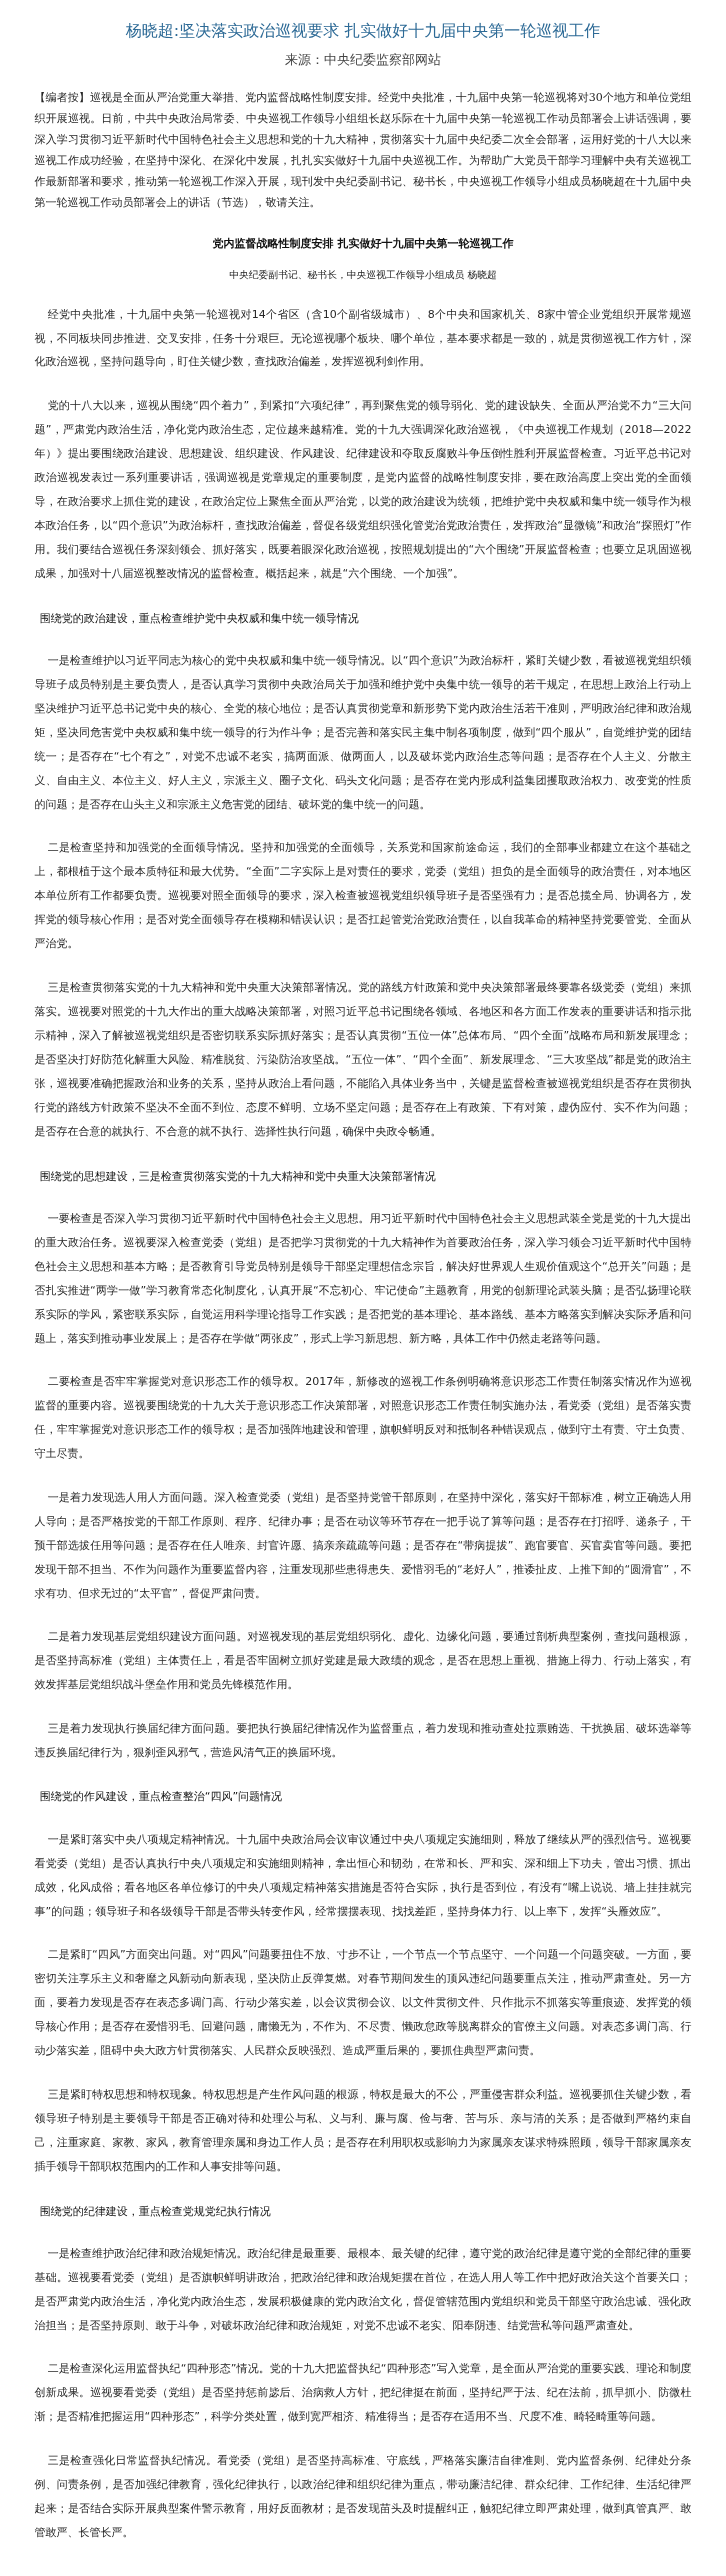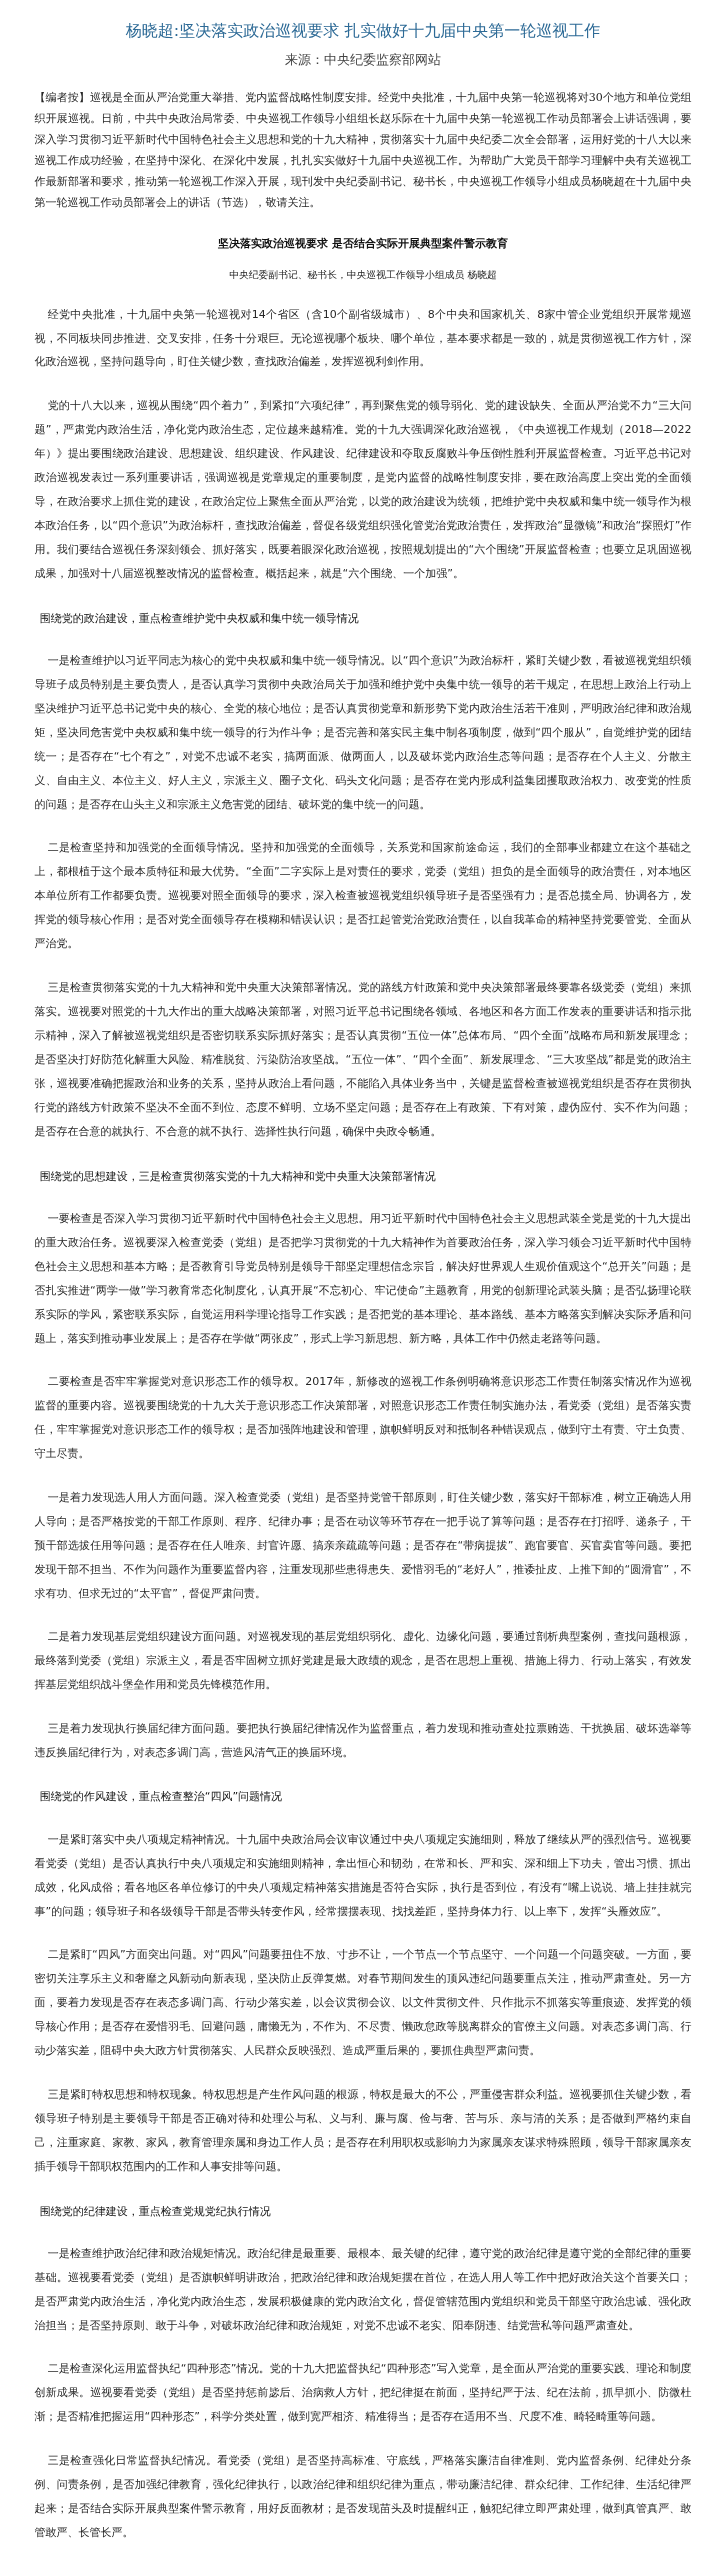--- a/index.html
+++ b/index.html
@@ -70,35 +70,35 @@
     margin:0 0 19.5px 0;
   }
 </style>
 </head>
 <body>
 
 <div class="page">
   <h1 class="main-title">杨晓超:坚决落实政治巡视要求 扎实做好十九届中央第一轮巡视工作</h1>
   <div class="source-line">来源：中央纪委监察部网站</div>
   <p class="editor-note">【编者按】巡视是全面从严治党重大举措、党内监督战略性制度安排。经党中央批准，十九届中央第一轮巡视将对30个地方和单位党组织开展巡视。日前，中共中央政治局常委、中央巡视工作领导小组组长赵乐际在十九届中央第一轮巡视工作动员部署会上讲话强调，要深入学习贯彻习近平新时代中国特色社会主义思想和党的十九大精神，贯彻落实十九届中央纪委二次全会部署，运用好党的十八大以来巡视工作成功经验，在坚持中深化、在深化中发展，扎扎实实做好十九届中央巡视工作。为帮助广大党员干部学习理解中央有关巡视工作最新部署和要求，推动第一轮巡视工作深入开展，现刊发中央纪委副书记、秘书长，中央巡视工作领导小组成员杨晓超在十九届中央第一轮巡视工作动员部署会上的讲话（节选），敬请关注。</p>
-  <h2 class="subtitle">坚决落实政治巡视要求 是否结合实际开展典型案件警示教育</h2>
+  <h2 class="subtitle">党内监督战略性制度安排 扎实做好十九届中央第一轮巡视工作</h2>
   <div class="byline">中央纪委副书记、秘书长，中央巡视工作领导小组成员 杨晓超</div>
   <div id="article-body">
       <p class="body-para">经党中央批准，十九届中央第一轮巡视对14个省区（含10个副省级城市）、8个中央和国家机关、8家中管企业党组织开展常规巡视，不同板块同步推进、交叉安排，任务十分艰巨。无论巡视哪个板块、哪个单位，基本要求都是一致的，就是贯彻巡视工作方针，深化政治巡视，坚持问题导向，盯住关键少数，查找政治偏差，发挥巡视利剑作用。</p>
       <p class="body-para">党的十八大以来，巡视从围绕“四个着力”，到紧扣“六项纪律”，再到聚焦党的领导弱化、党的建设缺失、全面从严治党不力“三大问题”，严肃党内政治生活，净化党内政治生态，定位越来越精准。党的十九大强调深化政治巡视，《中央巡视工作规划（2018—2022年）》提出要围绕政治建设、思想建设、组织建设、作风建设、纪律建设和夺取反腐败斗争压倒性胜利开展监督检查。习近平总书记对政治巡视发表过一系列重要讲话，强调巡视是党章规定的重要制度，是党内监督的战略性制度安排，要在政治高度上突出党的全面领导，在政治要求上抓住党的建设，在政治定位上聚焦全面从严治党，以党的政治建设为统领，把维护党中央权威和集中统一领导作为根本政治任务，以“四个意识”为政治标杆，查找政治偏差，督促各级党组织强化管党治党政治责任，发挥政治“显微镜”和政治“探照灯”作用。我们要结合巡视任务深刻领会、抓好落实，既要着眼深化政治巡视，按照规划提出的“六个围绕”开展监督检查；也要立足巩固巡视成果，加强对十八届巡视整改情况的监督检查。概括起来，就是“六个围绕、一个加强”。</p>
       <h3 class="sec-heading">围绕党的政治建设，重点检查维护党中央权威和集中统一领导情况</h3>
       <p class="body-para">一是检查维护以习近平同志为核心的党中央权威和集中统一领导情况。以“四个意识”为政治标杆，紧盯关键少数，看被巡视党组织领导班子成员特别是主要负责人，是否认真学习贯彻中央政治局关于加强和维护党中央集中统一领导的若干规定，在思想上政治上行动上坚决维护习近平总书记党中央的核心、全党的核心地位；是否认真贯彻党章和新形势下党内政治生活若干准则，严明政治纪律和政治规矩，坚决同危害党中央权威和集中统一领导的行为作斗争；是否完善和落实民主集中制各项制度，做到“四个服从”，自觉维护党的团结统一；是否存在“七个有之”，对党不忠诚不老实，搞两面派、做两面人，以及破坏党内政治生态等问题；是否存在个人主义、分散主义、自由主义、本位主义、好人主义，宗派主义、圈子文化、码头文化问题；是否存在党内形成利益集团攫取政治权力、改变党的性质的问题；是否存在山头主义和宗派主义危害党的团结、破坏党的集中统一的问题。</p>
       <p class="body-para">二是检查坚持和加强党的全面领导情况。坚持和加强党的全面领导，关系党和国家前途命运，我们的全部事业都建立在这个基础之上，都根植于这个最本质特征和最大优势。“全面”二字实际上是对责任的要求，党委（党组）担负的是全面领导的政治责任，对本地区本单位所有工作都要负责。巡视要对照全面领导的要求，深入检查被巡视党组织领导班子是否坚强有力；是否总揽全局、协调各方，发挥党的领导核心作用；是否对党全面领导存在模糊和错误认识；是否扛起管党治党政治责任，以自我革命的精神坚持党要管党、全面从严治党。</p>
       <p class="body-para">三是检查贯彻落实党的十九大精神和党中央重大决策部署情况。党的路线方针政策和党中央决策部署最终要靠各级党委（党组）来抓落实。巡视要对照党的十九大作出的重大战略决策部署，对照习近平总书记围绕各领域、各地区和各方面工作发表的重要讲话和指示批示精神，深入了解被巡视党组织是否密切联系实际抓好落实；是否认真贯彻“五位一体”总体布局、“四个全面”战略布局和新发展理念；是否坚决打好防范化解重大风险、精准脱贫、污染防治攻坚战。“五位一体”、“四个全面”、新发展理念、“三大攻坚战”都是党的政治主张，巡视要准确把握政治和业务的关系，坚持从政治上看问题，不能陷入具体业务当中，关键是监督检查被巡视党组织是否存在贯彻执行党的路线方针政策不坚决不全面不到位、态度不鲜明、立场不坚定问题；是否存在上有政策、下有对策，虚伪应付、实不作为问题；是否存在合意的就执行、不合意的就不执行、选择性执行问题，确保中央政令畅通。</p>
       <h3 class="sec-heading">围绕党的思想建设，三是检查贯彻落实党的十九大精神和党中央重大决策部署情况</h3>
       <p class="body-para">一要检查是否深入学习贯彻习近平新时代中国特色社会主义思想。用习近平新时代中国特色社会主义思想武装全党是党的十九大提出的重大政治任务。巡视要深入检查党委（党组）是否把学习贯彻党的十九大精神作为首要政治任务，深入学习领会习近平新时代中国特色社会主义思想和基本方略；是否教育引导党员特别是领导干部坚定理想信念宗旨，解决好世界观人生观价值观这个“总开关”问题；是否扎实推进“两学一做”学习教育常态化制度化，认真开展“不忘初心、牢记使命”主题教育，用党的创新理论武装头脑；是否弘扬理论联系实际的学风，紧密联系实际，自觉运用科学理论指导工作实践；是否把党的基本理论、基本路线、基本方略落实到解决实际矛盾和问题上，落实到推动事业发展上；是否存在学做“两张皮”，形式上学习新思想、新方略，具体工作中仍然走老路等问题。</p>
       <p class="body-para">二要检查是否牢牢掌握党对意识形态工作的领导权。2017年，新修改的巡视工作条例明确将意识形态工作责任制落实情况作为巡视监督的重要内容。巡视要围绕党的十九大关于意识形态工作决策部署，对照意识形态工作责任制实施办法，看党委（党组）是否落实责任，牢牢掌握党对意识形态工作的领导权；是否加强阵地建设和管理，旗帜鲜明反对和抵制各种错误观点，做到守土有责、守土负责、守土尽责。</p>
-      <p class="body-para">一是着力发现选人用人方面问题。深入检查党委（党组）是否坚持党管干部原则，盯住关键少数，落实好干部标准，树立正确选人用人导向；是否严格按党的干部工作原则、程序、纪律办事；是否在动议等环节存在一把手说了算等问题；是否存在打招呼、递条子，干预干部选拔任用等问题；是否存在任人唯亲、封官许愿、搞亲亲疏疏等问题；是否存在“带病提拔”、跑官要官、买官卖官等问题。要把发现干部不担当、不作为问题作为重要监督内容，注重发现那些患得患失、爱惜羽毛的“老好人”，推诿扯皮、上推下卸的“圆滑官”，不求有功、但求无过的“太平官”，督促严肃问责。</p>
-      <p class="body-para">二是着力发现基层党组织建设方面问题。对巡视发现的基层党组织弱化、虚化、边缘化问题，要通过剖析典型案例，查找问题根源，最终落到党委（党组）宗派主义，看是否牢固树立抓好党建是最大政绩的观念，是否在思想上重视、措施上得力、行动上落实，有效发挥基层党组织战斗堡垒作用和党员先锋模范作用。</p>
-      <p class="body-para">三是着力发现执行换届纪律方面问题。要把执行换届纪律情况作为监督重点，着力发现和推动查处拉票贿选、干扰换届、破坏选举等违反换届纪律行为，对表态多调门高，营造风清气正的换届环境。</p>
+      <p class="body-para">一是着力发现选人用人方面问题。深入检查党委（党组）是否坚持党管干部原则，在坚持中深化，落实好干部标准，树立正确选人用人导向；是否严格按党的干部工作原则、程序、纪律办事；是否在动议等环节存在一把手说了算等问题；是否存在打招呼、递条子，干预干部选拔任用等问题；是否存在任人唯亲、封官许愿、搞亲亲疏疏等问题；是否存在“带病提拔”、跑官要官、买官卖官等问题。要把发现干部不担当、不作为问题作为重要监督内容，注重发现那些患得患失、爱惜羽毛的“老好人”，推诿扯皮、上推下卸的“圆滑官”，不求有功、但求无过的“太平官”，督促严肃问责。</p>
+      <p class="body-para">二是着力发现基层党组织建设方面问题。对巡视发现的基层党组织弱化、虚化、边缘化问题，要通过剖析典型案例，查找问题根源，是否坚持高标准（党组）主体责任上，看是否牢固树立抓好党建是最大政绩的观念，是否在思想上重视、措施上得力、行动上落实，有效发挥基层党组织战斗堡垒作用和党员先锋模范作用。</p>
+      <p class="body-para">三是着力发现执行换届纪律方面问题。要把执行换届纪律情况作为监督重点，着力发现和推动查处拉票贿选、干扰换届、破坏选举等违反换届纪律行为，狠刹歪风邪气，营造风清气正的换届环境。</p>
       <h3 class="sec-heading">围绕党的作风建设，重点检查整治“四风”问题情况</h3>
       <p class="body-para">一是紧盯落实中央八项规定精神情况。十九届中央政治局会议审议通过中央八项规定实施细则，释放了继续从严的强烈信号。巡视要看党委（党组）是否认真执行中央八项规定和实施细则精神，拿出恒心和韧劲，在常和长、严和实、深和细上下功夫，管出习惯、抓出成效，化风成俗；看各地区各单位修订的中央八项规定精神落实措施是否符合实际，执行是否到位，有没有“嘴上说说、墙上挂挂就完事”的问题；领导班子和各级领导干部是否带头转变作风，经常摆摆表现、找找差距，坚持身体力行、以上率下，发挥“头雁效应”。</p>
       <p class="body-para">二是紧盯“四风”方面突出问题。对“四风”问题要扭住不放、寸步不让，一个节点一个节点坚守、一个问题一个问题突破。一方面，要密切关注享乐主义和奢靡之风新动向新表现，坚决防止反弹复燃。对春节期间发生的顶风违纪问题要重点关注，推动严肃查处。另一方面，要着力发现是否存在表态多调门高、行动少落实差，以会议贯彻会议、以文件贯彻文件、只作批示不抓落实等重痕迹、发挥党的领导核心作用；是否存在爱惜羽毛、回避问题，庸懒无为，不作为、不尽责、懒政怠政等脱离群众的官僚主义问题。对表态多调门高、行动少落实差，阻碍中央大政方针贯彻落实、人民群众反映强烈、造成严重后果的，要抓住典型严肃问责。</p>
       <p class="body-para">三是紧盯特权思想和特权现象。特权思想是产生作风问题的根源，特权是最大的不公，严重侵害群众利益。巡视要抓住关键少数，看领导班子特别是主要领导干部是否正确对待和处理公与私、义与利、廉与腐、俭与奢、苦与乐、亲与清的关系；是否做到严格约束自己，注重家庭、家教、家风，教育管理亲属和身边工作人员；是否存在利用职权或影响力为家属亲友谋求特殊照顾，领导干部家属亲友插手领导干部职权范围内的工作和人事安排等问题。</p>
       <h3 class="sec-heading">围绕党的纪律建设，重点检查党规党纪执行情况</h3>
       <p class="body-para">一是检查维护政治纪律和政治规矩情况。政治纪律是最重要、最根本、最关键的纪律，遵守党的政治纪律是遵守党的全部纪律的重要基础。巡视要看党委（党组）是否旗帜鲜明讲政治，把政治纪律和政治规矩摆在首位，在选人用人等工作中把好政治关这个首要关口；是否严肃党内政治生活，净化党内政治生态，发展积极健康的党内政治文化，督促管辖范围内党组织和党员干部坚守政治忠诚、强化政治担当；是否坚持原则、敢于斗争，对破坏政治纪律和政治规矩，对党不忠诚不老实、阳奉阴违、结党营私等问题严肃查处。</p>
       <p class="body-para">二是检查深化运用监督执纪“四种形态”情况。党的十九大把监督执纪“四种形态”写入党章，是全面从严治党的重要实践、理论和制度创新成果。巡视要看党委（党组）是否坚持惩前毖后、治病救人方针，把纪律挺在前面，坚持纪严于法、纪在法前，抓早抓小、防微杜渐；是否精准把握运用“四种形态”，科学分类处置，做到宽严相济、精准得当；是否存在适用不当、尺度不准、畸轻畸重等问题。</p>
       <p class="body-para">三是检查强化日常监督执纪情况。看党委（党组）是否坚持高标准、守底线，严格落实廉洁自律准则、党内监督条例、纪律处分条例、问责条例，是否加强纪律教育，强化纪律执行，以政治纪律和组织纪律为重点，带动廉洁纪律、群众纪律、工作纪律、生活纪律严起来；是否结合实际开展典型案件警示教育，用好反面教材；是否发现苗头及时提醒纠正，触犯纪律立即严肃处理，做到真管真严、敢管敢严、长管长严。</p>
     </div>
 </div>

